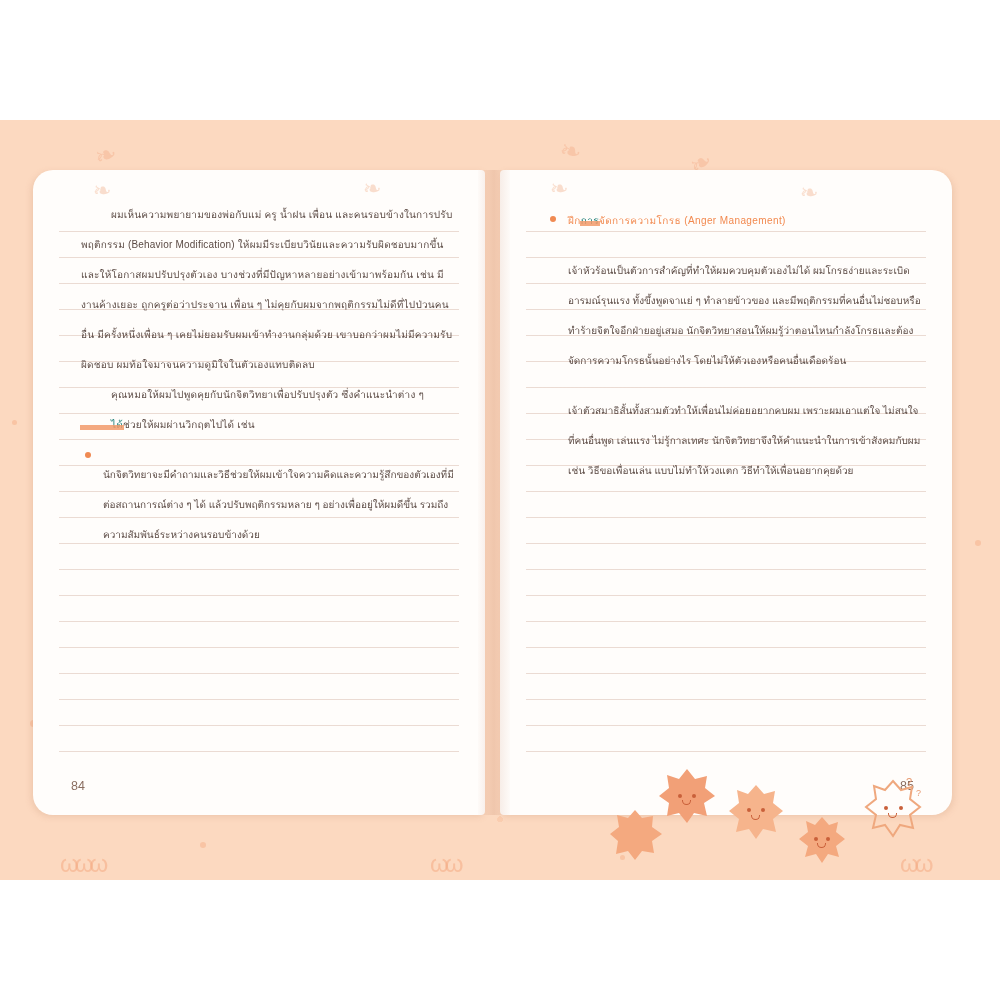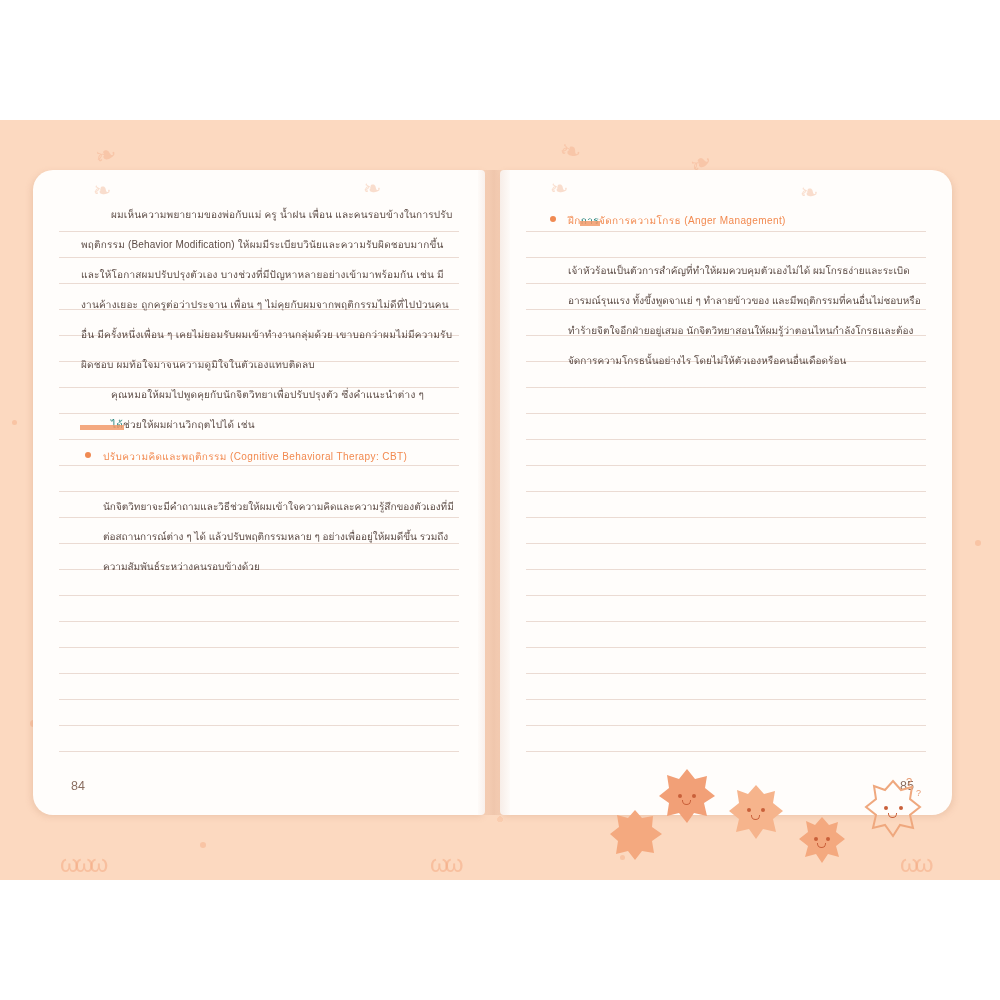--- a/index.html
+++ b/index.html
@@ -248,21 +248,20 @@
 
     <div class="col">
       <p class="indent">ผมเห็นความพยายามของพ่อกับแม่ ครู น้ำฝน เพื่อน และคนรอบข้างในการปรับพฤติกรรม (Behavior Modification) ให้ผมมีระเบียบวินัยและความรับผิดชอบมากขึ้น และให้โอกาสผมปรับปรุงตัวเอง บางช่วงที่มีปัญหาหลายอย่างเข้ามาพร้อมกัน เช่น มีงานค้างเยอะ ถูกครูต่อว่าประจาน เพื่อน ๆ ไม่คุยกับผมจากพฤติกรรมไม่ดีที่ไปป่วนคนอื่น มีครั้งหนึ่งเพื่อน ๆ เคยไม่ยอมรับผมเข้าทำงานกลุ่มด้วย เขาบอกว่าผมไม่มีความรับผิดชอบ ผมท้อใจมาจนความดูมิใจในตัวเองแทบติดลบ</p>
 
       <p class="indent">
         คุณหมอให้ผมไปพูดคุยกับนักจิตวิทยาเพื่อปรับปรุงตัว ซึ่งคำแนะนำต่าง ๆ <span class="strike-word">ได้</span>ช่วยให้ผมผ่านวิกฤตไปได้ เช่น
       </p>
 
       <span class="bullet-item">
         <span class="bullet-dot"></span>
-        <span class="heading-orange">ปรับความคิดและพฤติกรรม (Cognitive Behavioral Therapy: CBT)</span>
       </span>
       <span class="sub-body">นักจิตวิทยาจะมีคำถามและวิธีช่วยให้ผมเข้าใจความคิดและความรู้สึกของตัวเองที่มีต่อสถานการณ์ต่าง ๆ ได้ แล้วปรับพฤติกรรมหลาย ๆ อย่างเพื่ออยู่ให้ผมดีขึ้น รวมถึงความสัมพันธ์ระหว่างคนรอบข้างด้วย</span>
     </div>
 
     <div class="page-num" id="page-num-left">84</div>
   </div>
 
   <div id="paper-right">
     <div class="ruled"></div>
     <span class="paper-wm" style="left:50px; top:6px;">❧</span>
@@ -270,20 +269,21 @@
 
     <div class="col" id="right-col">
 
       <span class="bullet-item">
         <span class="bullet-dot"></span>
         <span class="heading-orange"><span>ฝึก</span><span class="strike-word">การ</span><span>จัดการความโกรธ (Anger Management)</span>
         </span>
       </span>
       <span class="sub-body">เจ้าหัวร้อนเป็นตัวการสำคัญที่ทำให้ผมควบคุมตัวเองไม่ได้ ผมโกรธง่ายและระเบิดอารมณ์รุนแรง ทั้งขึ้งพูดจาแย่ ๆ ทำลายข้าวของ และมีพฤติกรรมที่คนอื่นไม่ชอบหรือทำร้ายจิตใจอีกฝ่ายอยู่เสมอ นักจิตวิทยาสอนให้ผมรู้ว่าตอนไหนกำลังโกรธและต้องจัดการความโกรธนั้นอย่างไร โดยไม่ให้ตัวเองหรือคนอื่นเดือดร้อน</span>
 
+      <span class="sub-body">เจ้าตัวสมาธิสั้นทั้งสามตัวทำให้เพื่อนไม่ค่อยอยากคบผม เพราะผมเอาแต่ใจ ไม่สนใจที่คนอื่นพูด เล่นแรง ไม่รู้กาลเทศะ นักจิตวิทยาจึงให้คำแนะนำในการเข้าสังคมกับผม เช่น วิธีขอเพื่อนเล่น แบบไม่ทำให้วงแตก วิธีทำให้เพื่อนอยากคุยด้วย</span>
     </div>
 
     <div class="page-num" id="page-num-right">85</div>
   </div>
 
   <div id="spine"></div>
 
   <div id="blobs">
 
     <div class="blob" style="left:8px; top:48px;">

